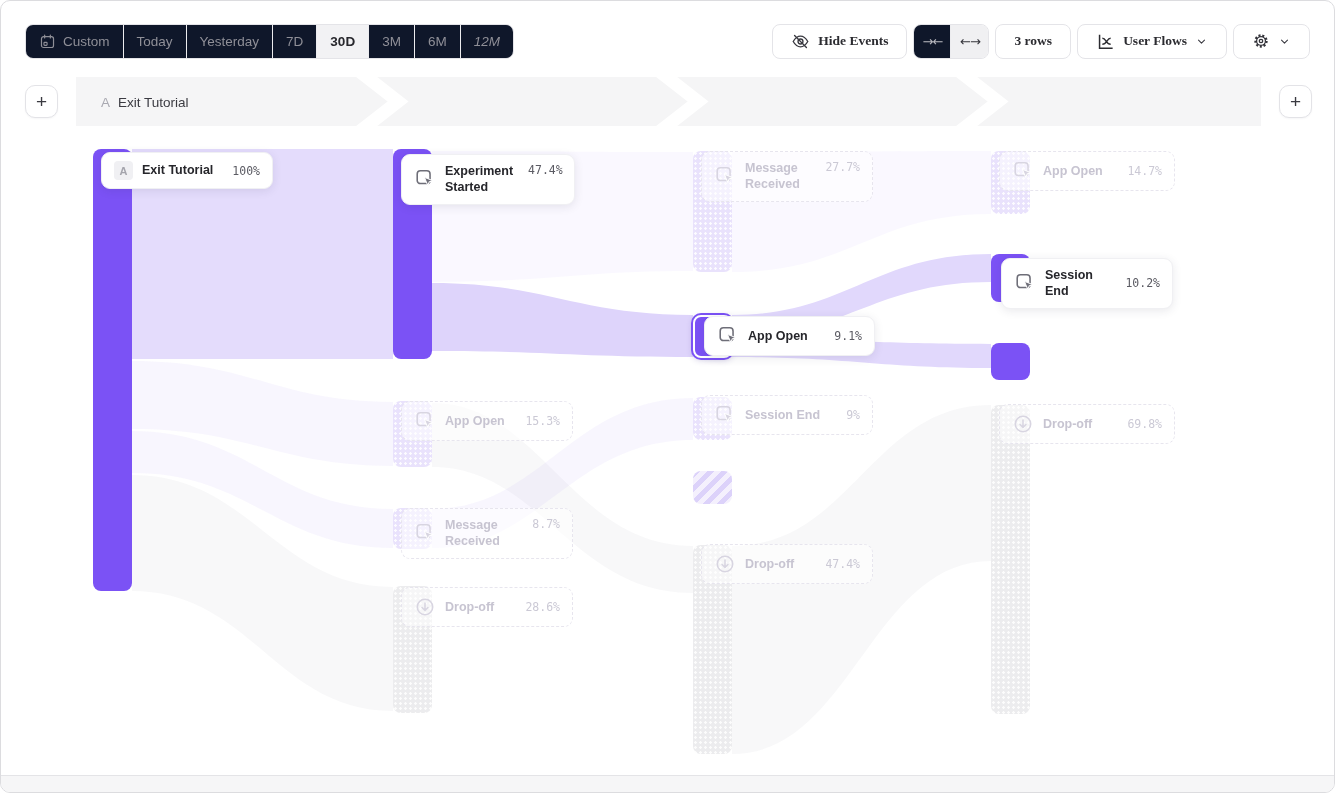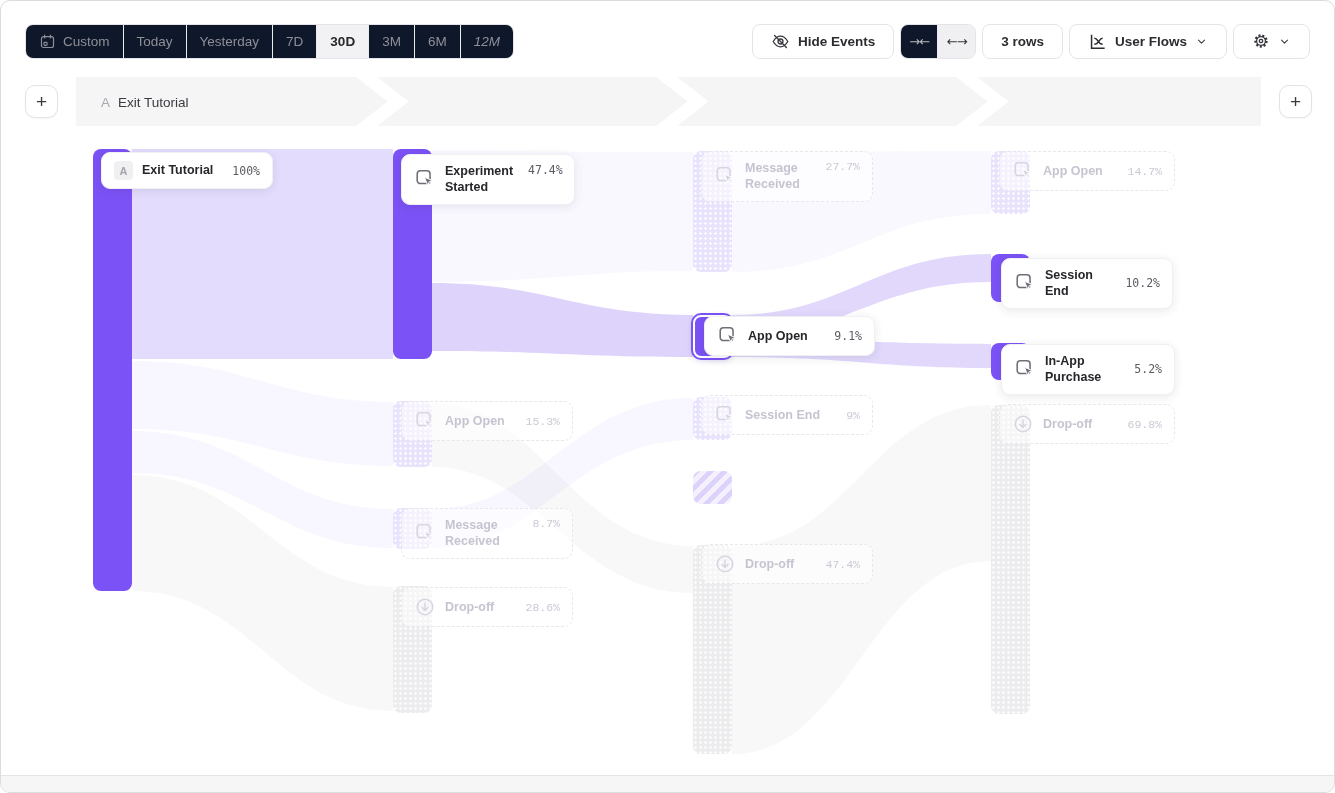--- a/index.html
+++ b/index.html
@@ -13,21 +13,21 @@
              display:flex; justify-content:space-between; align-items:center; z-index:5; }
   .tb-left, .tb-right { display:flex; align-items:center; gap:6px; }
   .seg-group { display:flex; align-items:stretch; height:35px; background:#fff;
                border:1px solid #E4E4E8; border-radius:8px; overflow:hidden; }
   .seg { display:flex; align-items:center; gap:7px; padding:0 13px; font-size:13.5px;
          color:#8F8F97; border-right:1px solid #ECECEF; cursor:pointer; white-space:nowrap; background:#0f172a;}
   .seg:last-child { border-right:none;font-style:italic; }
   .seg.active { background:#F2F2F4; color:#27272C; font-weight:700; }
   .btn { height:35px; padding:0 18px; display:flex; align-items:center; gap:8px;
          background:#fff; border:1px solid #E4E4E8; border-radius:8px;
-         font-size:13.5px; font-weight:600; color:#2C2C31; cursor:pointer; white-space:nowrap; }
+         font-size:13.5px; font-weight:600; color:#2C2C31; cursor:pointer; white-space:nowrap;font-family:Liberation Serif, serif; }
   .arrow-seg { width:37px; justify-content:center; padding:0; font-family:"DejaVu Sans", sans-serif;
                font-size:13px; letter-spacing:-1px; }
   .arrow-seg.dim { color:#B8B8BF; }
   .arrow-seg.on { background:#F0F0F2; color:#33333A; font-weight:400; }
   .icon { display:inline-flex; flex:none; }
   .icon svg { display:block; }
 
   
   .plusbtn { position:absolute; width:33px; height:33px; display:flex; align-items:center; justify-content:center;
              background:#fff; border:1px solid #E3E3E7; border-radius:10px; font-size:19px; font-weight:400;
@@ -57,21 +57,21 @@
 
   .card { position:absolute; display:flex; align-items:center; gap:9px;
           background:#fff; border:1px solid #F0F0F3; border-radius:9px; padding:8px 12px;
           box-shadow:0 2px 10px rgba(40,40,70,.10); cursor:pointer; z-index:2; }
   .card .lbl { font-weight:700; font-size:12.5px; color:#26262B; line-height:1.3; }
   .card .pct { margin-left:auto; font-family:"DejaVu Sans Mono", monospace;
                font-size:11.5px; color:#5B5B63; white-space:nowrap; padding-left:6px; }
   .card .icon { color:#6E6E78; }
   .card.faded { background:rgba(255,255,255,.55); border:1px dashed #E7E5EE; box-shadow:none; }
   .card.faded .lbl { color:#C7C4D1; }
-  .card.faded .pct { color:#CBC9D5;font-family:Liberation Mono, monospace; }
+  .card.faded .pct { color:#CBC9D5; }
   .card.faded .icon { color:#D8D5E1; }
   .badge-a { width:19px; height:19px; flex:none; display:flex; align-items:center; justify-content:center;
              background:#F0F0F3; border-radius:4px; font-size:11px; font-weight:700; color:#A4A4AC; }
 
   
   .footer { position:absolute; left:0; right:0; bottom:0; height:17px;
             background:#F6F6F7; border-top:1px solid #E4E4E7; z-index:6; }
 </style>
 </head>
 <body>
@@ -350,29 +350,20 @@
       <span class="icon">
           <svg width="22" height="22">
             <use href="#ic-event"></use>
           </svg>
         </span>
       <span class="lbl">Session End</span>
       <span class="pct">10.2%</span>
     </div>
 
     <div class="bar solid" style="left:990px; top:342px; height:37px"></div>
-    <div class="card" style="left:1000px; top:343px; width:174px">
-      <span class="icon">
-          <svg width="22" height="22">
-            <use href="#ic-event"></use>
-          </svg>
-        </span>
-      <span class="lbl">In-App Purchase</span>
-      <span class="pct">5.2%</span>
-    </div>
 
     <div class="bar fgray" style="left:990px; top:404px; height:309px"></div>
     <div class="card faded" style="left:998px; top:403px; width:176px">
       <span class="icon">
           <svg width="22" height="22">
             <use href="#ic-dropoff"></use>
           </svg>
         </span>
       <span class="lbl">Drop-off</span>
       <span class="pct">69.8%</span>

